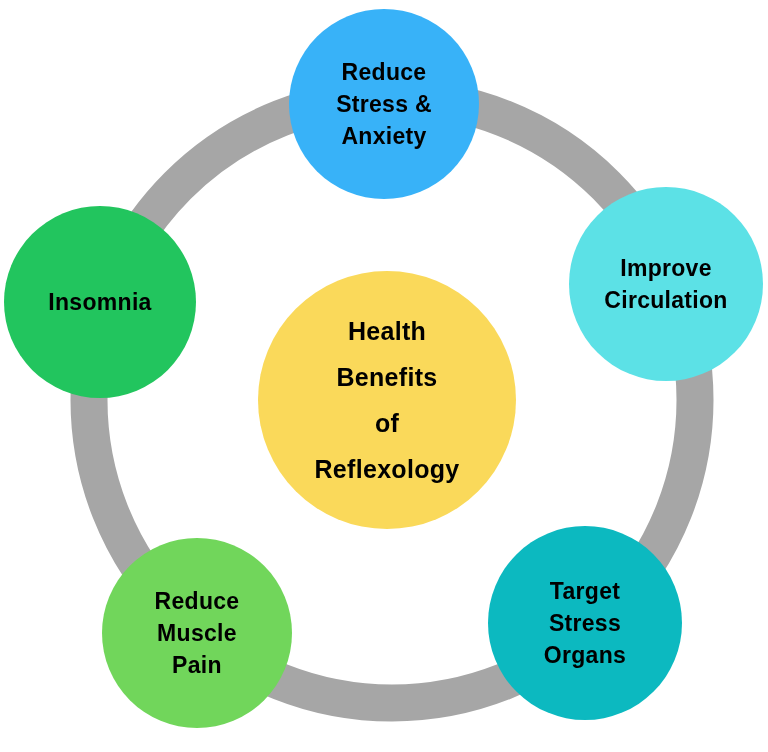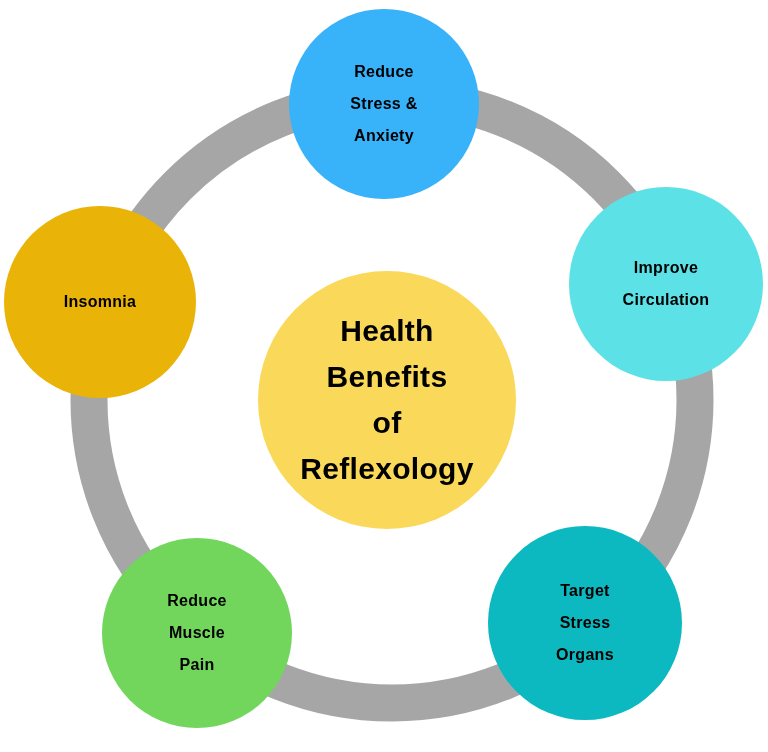--- a/index.html
+++ b/index.html
@@ -27,26 +27,26 @@
     border-radius: 50%;
     display: flex;
     align-items: center;
     justify-content: center;
     text-align: center;
   }
   .node-label {
     white-space: pre-line;
     font-weight: bold;
     color: #000000;
-    font-size: 16px;
+    font-size: 23px;
     line-height: 32px;
     letter-spacing: 0.3px;
   }
   .node-center .node-label {
-    font-size: 30px;
+    font-size: 25px;
     line-height: 46px;
   }
   
   .node-top          { left: 289px; top: 9px;   width: 190px; height: 190px; }
   .node-right        { left: 569px; top: 187px; width: 194px; height: 194px; }
   .node-bottom-right { left: 488px; top: 526px; width: 194px; height: 194px; }
   .node-bottom-left  { left: 102px; top: 538px; width: 190px; height: 190px; }
   .node-left         { left: 4px;   top: 206px; width: 192px; height: 192px; }
   .node-center       { left: 258px; top: 271px; width: 258px; height: 258px; }
 </style>
@@ -82,17 +82,17 @@
 Stress
 Organs</div>
   </div>
 
   <div class="node node-bottom-left" style="background-color: rgb(113, 214, 91);">
     <div class="node-label">Reduce
 Muscle
 Pain</div>
   </div>
 
-  <div class="node node-left" style="background-color: #eab308;">
+  <div class="node node-left" style="background-color: #22c55e;">
     <div class="node-label">Insomnia</div>
   </div>
 
 </div>
 
 </body></html>

